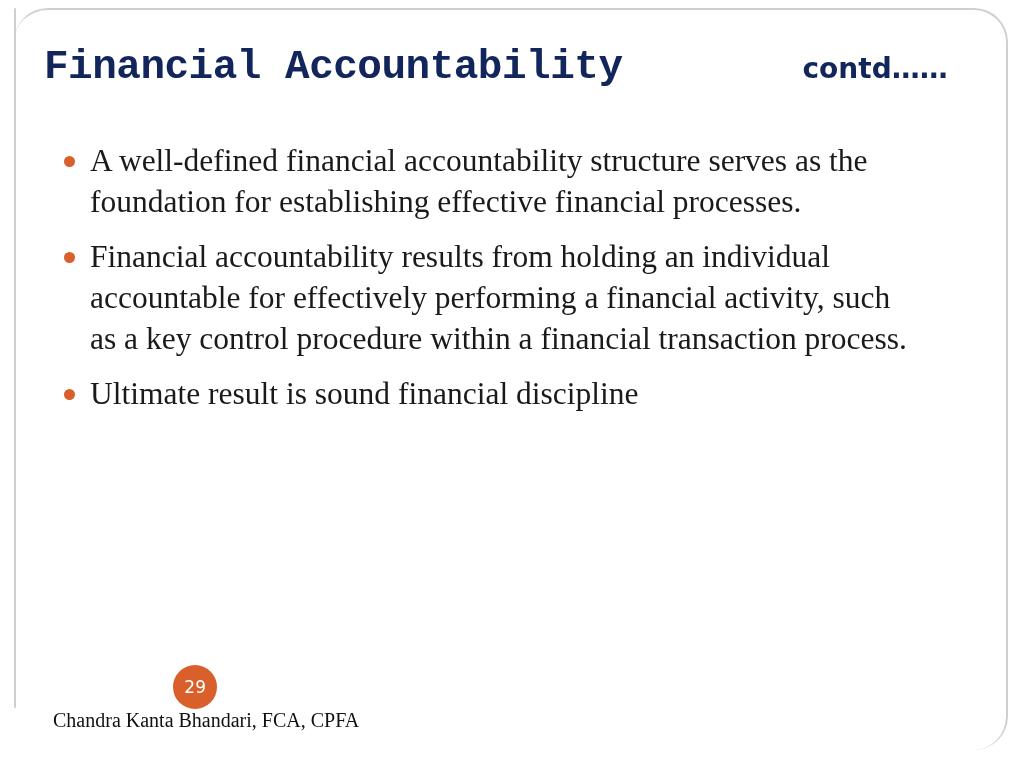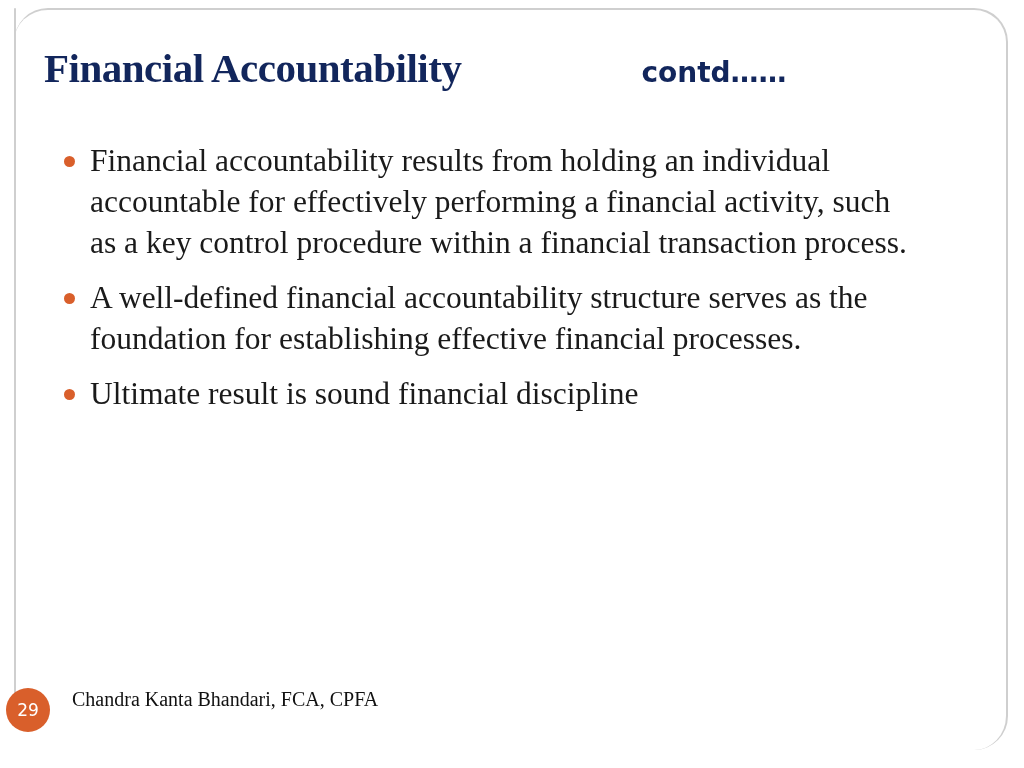--- a/index.html
+++ b/index.html
@@ -45,21 +45,21 @@
   }
   .title-row {
     position: absolute;
     left: 44px;
     top: 44px;
     width: 930px;
     display: flex;
     align-items: baseline;
   }
   .slide-title {
-    font-family: Liberation Serif, serif;
+    font-family: Liberation Mono, monospace;
     font-weight: bold;
     font-size: 41px;
     color: #12265c;
     letter-spacing: -0.5px;
     white-space: nowrap;
   }
   .contd {
     font-family: "DejaVu Sans", sans-serif;
     font-weight: bold;
     font-size: 28px;
@@ -93,24 +93,25 @@
     height: 11px;
     border-radius: 50%;
     background: #d95f2b;
   }
   .bullet-text {
     display: block;
     max-width: 830px;
   }
   .footer {
     position: absolute;
-    left: 6px;
+    left: 31px;
     bottom: 36px;
     display: flex;
-    align-items: flex-start;
+    align-items: center;
+    flex-direction: column;
   }
   .page-badge {
     width: 44px;
     height: 44px;
     border-radius: 50%;
     background: #d95f2b;
     color: #ffffff;
     font-family: "DejaVu Sans", sans-serif;
     font-size: 17px;
     display: flex;
@@ -134,25 +135,25 @@
   <div class="frame-left"></div>
 
   <div class="title-row">
     <div class="slide-title">Financial Accountability</div>
     <div class="contd">contd……</div>
   </div>
 
   <ul class="body-list">
     <li class="bullet-item">
       <span class="dot"></span>
-      <span class="bullet-text">Financial accountability results from holding an individual accountable for effectively performing a financial activity, such as a key control procedure within a financial transaction process.</span>
+      <span class="bullet-text">A well-defined financial accountability structure serves as the foundation for establishing effective financial processes.</span>
     </li>
     <li class="bullet-item">
       <span class="dot"></span>
-      <span class="bullet-text">A well-defined financial accountability structure serves as the foundation for establishing effective financial processes.</span>
+      <span class="bullet-text">Financial accountability results from holding an individual accountable for effectively performing a financial activity, such as a key control procedure within a financial transaction process.</span>
     </li>
     <li class="bullet-item">
       <span class="dot"></span>
       <span class="bullet-text">Ultimate result is sound financial discipline</span>
     </li>
   </ul>
 
   <div class="footer">
     <div class="page-badge">29</div>
     <div class="footer-text">Chandra Kanta Bhandari, FCA, CPFA</div>

